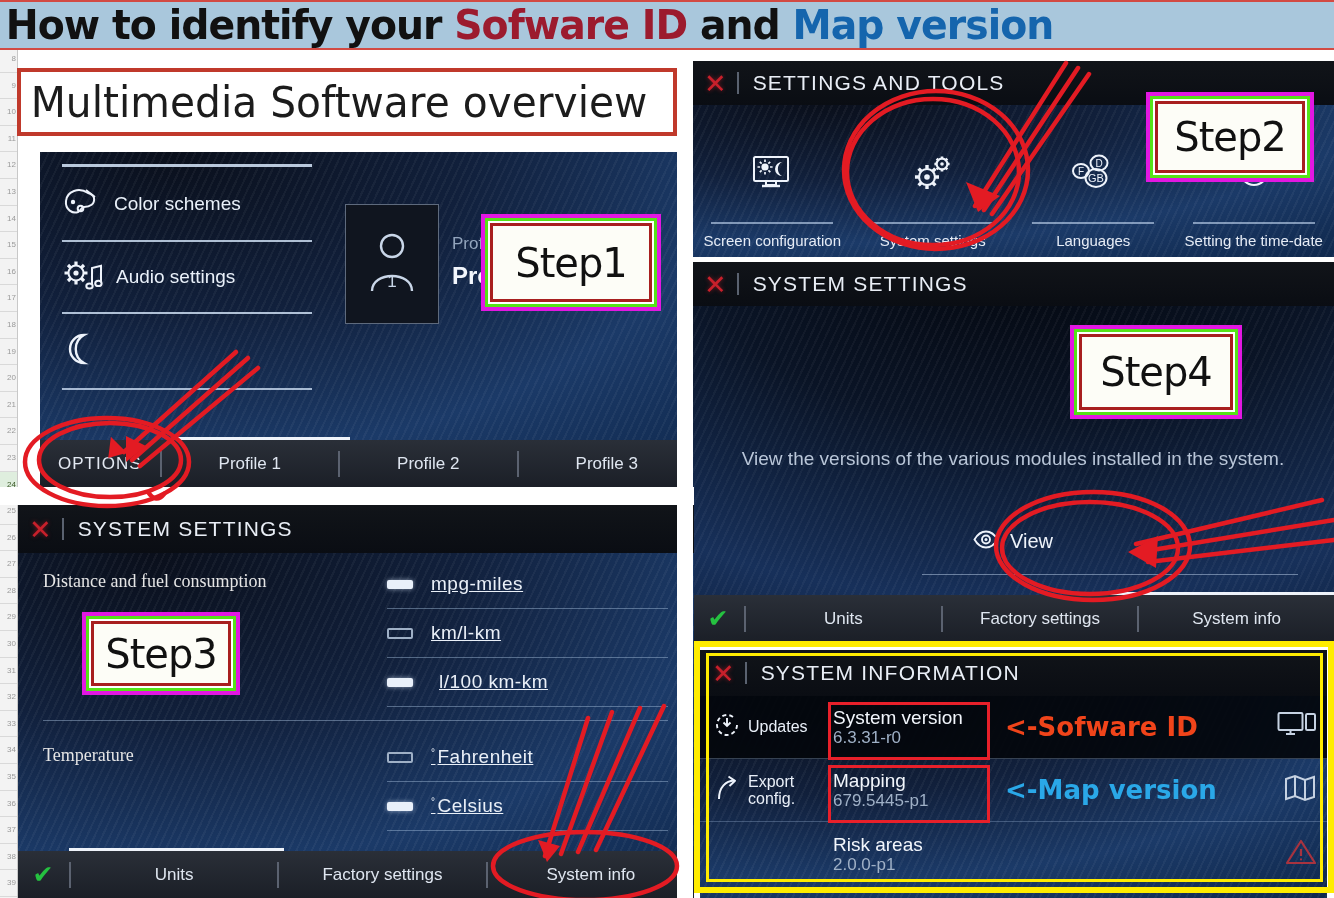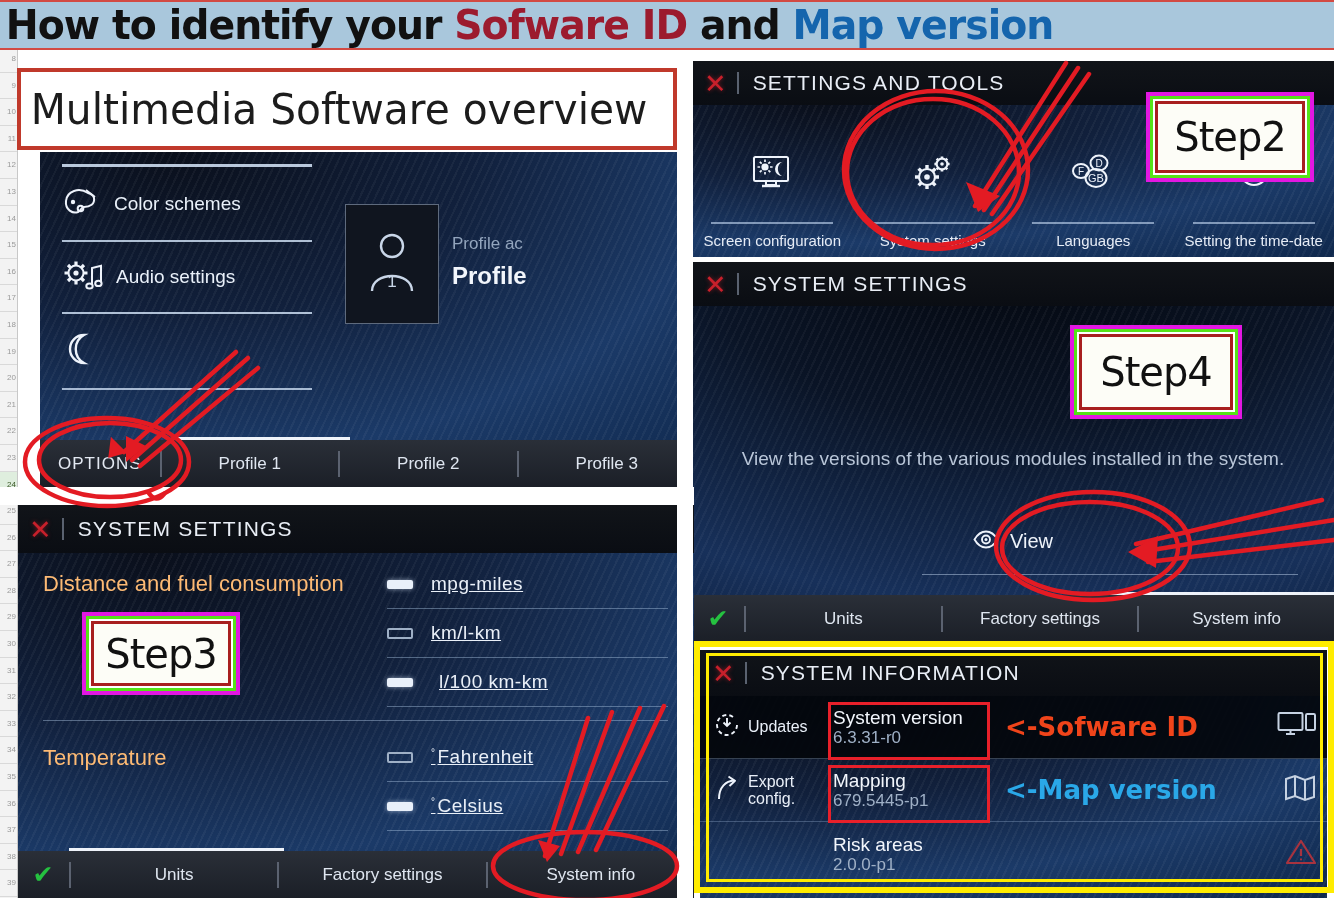--- a/index.html
+++ b/index.html
@@ -16,21 +16,21 @@
   .title-band{position:absolute;left:0;top:0;width:1334px;height:50px;background:#a9c7dc;
       border-top:2px solid #d24a43;border-bottom:2px solid #d24a43;box-sizing:border-box;z-index:20;
       display:flex;align-items:center;overflow:hidden;}
   .title-band .t{font-family:"DejaVu Sans",sans-serif;font-weight:bold;font-size:41px;line-height:1;
       letter-spacing:-1px;white-space:nowrap;padding-left:6px;transform:scaleX(0.96);transform-origin:left center;}
   .t .blk{color:#111;}
   .t .red{color:#9c1b2e;}
   .t .blu{color:#1565ad;}
 
   
-  .mm-box{position:absolute;left:17px;top:68px;width:660px;height:82px;background:#fff;
+  .mm-box{position:absolute;left:17px;top:68px;width:660px;height:68px;background:#fff;
       border:4px solid #c0392b;box-sizing:border-box;z-index:15;display:flex;align-items:center;}
   .mm-box span{font-family:"DejaVu Sans",sans-serif;font-size:42px;color:#1c1c1c;padding-left:10px;white-space:nowrap;transform:scaleX(0.97);transform-origin:left center;}
 
   
   .panel{position:absolute;overflow:hidden;background:#05070d;color:#e8eef7;box-sizing:border-box;}
   .panel .hdr{height:44px;background:linear-gradient(180deg,#111419 0%,#0a0d13 100%);
       display:flex;align-items:center;padding-left:12px;box-sizing:border-box;}
   .hdr .xmark{font-size:27px;color:#c8202b;font-weight:bold;line-height:1;margin-right:10px;
       font-family:"DejaVu Sans",sans-serif;text-shadow:0 0 4px rgba(200,30,40,.6);}
   .hdr .bar{width:2px;height:22px;background:#5a6270;margin-right:14px;}
@@ -51,21 +51,21 @@
   .tabbar{position:absolute;left:0;right:0;bottom:0;height:47px;
      background:linear-gradient(180deg,#2a2f38 0%,#1b1f27 100%);
      display:flex;align-items:center;box-sizing:border-box;}
   .tabbar .chk{width:52px;text-align:center;font-size:25px;color:#25c140;font-weight:bold;font-family:"DejaVu Sans",sans-serif;}
   .tabbar .optbtn{font-size:17px;letter-spacing:1px;color:#e3e9f2;padding:0 18px;}
   .tabbar .vsep{width:2px;height:26px;background:#5b6270;}
   .tabbar .tab{flex:1;text-align:center;font-size:17px;color:#dfe6f0;}
   .tabind{position:absolute;height:5px;background:#eef3fa;bottom:45px;}
 
   
-  .u-left{position:absolute;font-size:22px;color:#fdba74;}
+  .u-left{position:absolute;font-size:18px;color:#e5e5e5;font-family:Liberation Serif, serif;}
   .u-row{position:absolute;left:370px;right:26px;height:49px;border-bottom:1px solid rgba(165,190,220,.45);
       display:flex;align-items:center;box-sizing:border-box;}
   .u-row .sw{width:26px;height:9px;border-radius:2px;margin-right:18px;}
   .sw.on{background:#e9f0fa;box-shadow:0 0 5px rgba(220,235,255,.6);}
   .sw.off{background:transparent;border:2px solid #9fb0c6;box-sizing:border-box;height:11px;}
   .u-row .ul{font-size:19px;color:#eaf0f8;letter-spacing:.5px;text-decoration:underline;}
   .u-row .deg{font-size:10px;vertical-align:super;margin-right:2px;}
 
   
   .igrid{position:absolute;left:0;right:0;top:44px;bottom:0;display:flex;}
@@ -478,20 +478,25 @@
       <path d="M1334 520 L1140 552"></path>
       <path d="M1334 540 L1148 562"></path>
       <path d="M1322 500 L1136 544"></path>
       <path d="M1158 536 L1128 552 L1156 568 Z" fill="#e31b23" stroke="none"></path>
     </g>
   </svg>
 
   <div class="yellowbox" style="left:694px;top:641px;width:640px;height:252px;"></div>
   <div class="yellowbox2" style="left:706px;top:653px;width:617px;height:229px;"></div>
 
+  <div class="stepchip" style="left:481px;top:214px;width:180px;height:97px;border:4px solid #e217e2;outline:3px solid #55e217;outline-offset:-7px;">
+    <div class="inner">
+        <span class="txt">Step1</span>
+      </div>
+  </div>
 
   <div class="stepchip" style="left:1146px;top:92px;width:168px;height:90px;border:4px solid #e217e2;outline:3px solid #55e217;outline-offset:-7px;">
     <div class="inner">
         <span class="txt">Step2</span>
       </div>
   </div>
 
   <div class="stepchip" style="left:82px;top:612px;width:158px;height:83px;border:4px solid #e217e2;outline:3px solid #55e217;outline-offset:-7px;">
     <div class="inner">
         <span class="txt">Step3</span>

